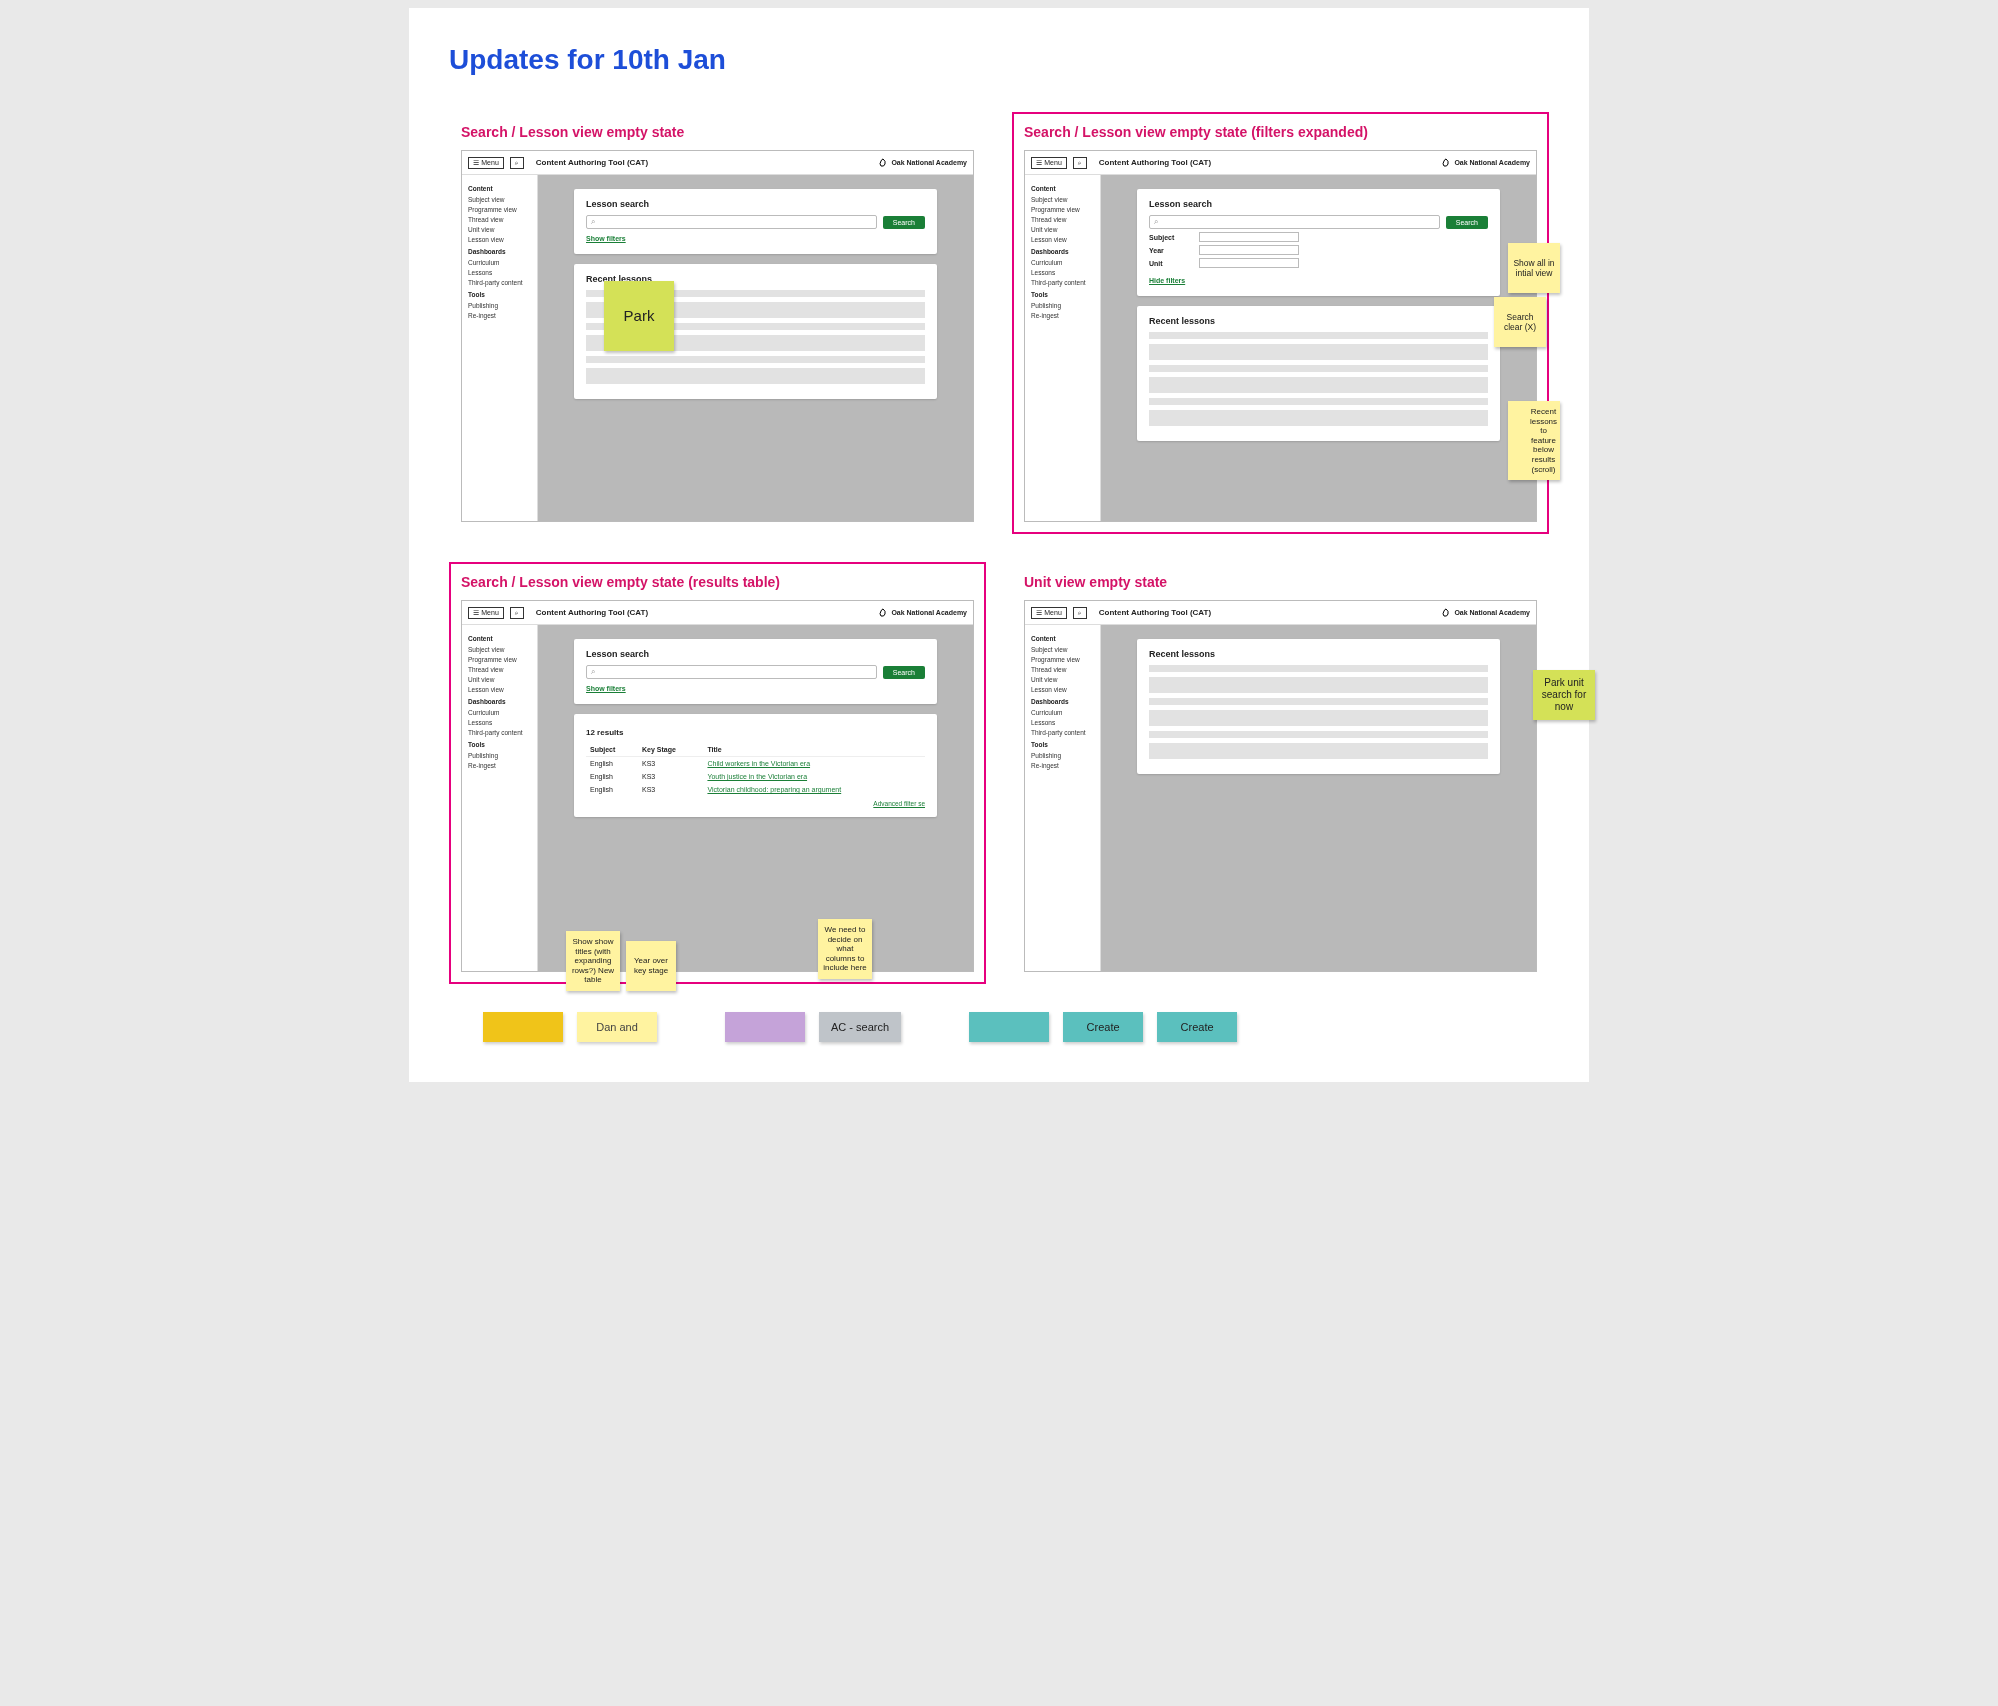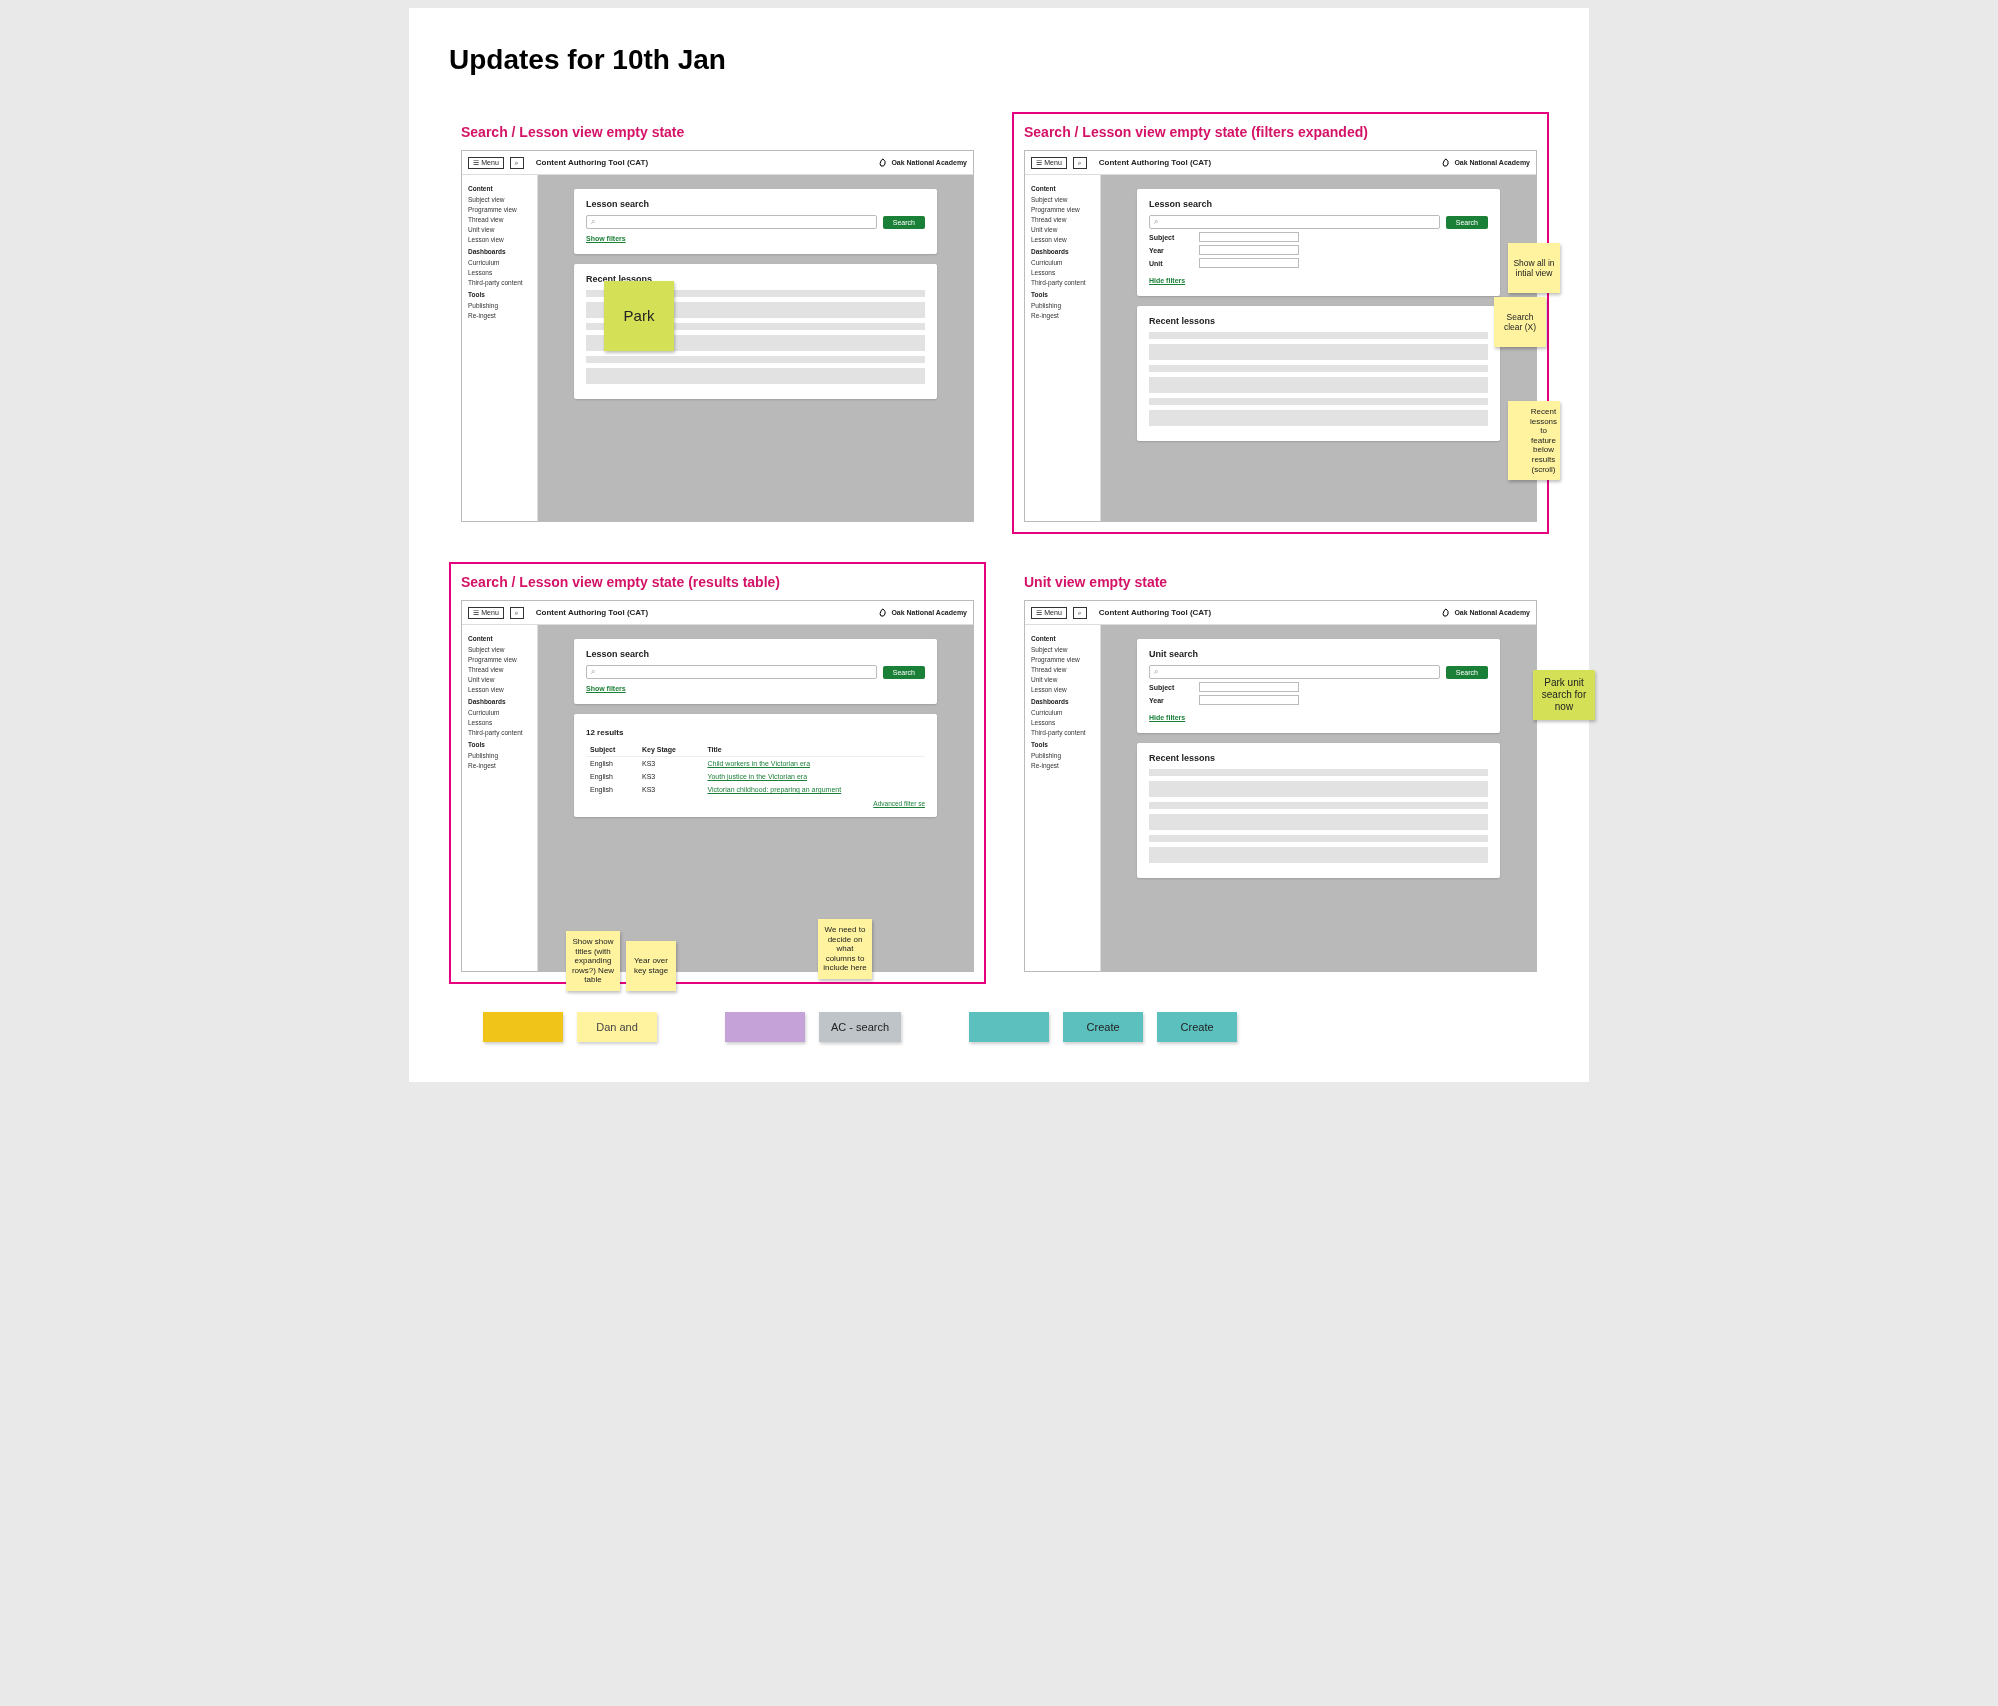--- a/index.html
+++ b/index.html
@@ -10,21 +10,21 @@
     font-size: 13px;
     color: #222;
   }
   .canvas {
     background: #fff;
     padding: 36px 40px 40px;
     max-width: 1180px;
     margin: 0 auto;
   }
   h1.page-title {
-    color: #000000;
+    color: #1d4ed8;
     font-weight: 700;
     font-size: 28px;
     margin-bottom: 36px;
   }
   .row {
     display: flex;
     gap: 26px;
     margin-bottom: 28px;
     align-items: flex-end;
   }
@@ -402,36 +402,20 @@
             <div class="sb-head">Dashboards</div>
             <div class="sb-item">Curriculum</div>
             <div class="sb-item">Lessons</div>
             <div class="sb-item">Third-party content</div>
             <div class="sb-head">Tools</div>
             <div class="sb-item">Publishing</div>
             <div class="sb-item">Re-ingest</div>
           </div>
           <div class="main-area">
             <div class="card">
-              <div class="card-title">Unit search</div>
-              <div class="search-row">
-                <div class="search-input"></div>
-                <div class="btn-green">Search</div>
-              </div>
-              <div class="filter-row">
-                  <span class="filter-label">Subject</span>
-                  <div class="filter-input"></div>
-                </div>
-              <div class="filter-row">
-                  <span class="filter-label">Year</span>
-                  <div class="filter-input"></div>
-                </div>
-              <span class="filter-link">Hide filters</span>
-            </div>
-            <div class="card">
               <div class="card-title">Recent lessons</div>
               <div class="skel-row"></div>
                 <div class="skel-row wider"></div>
               <div class="skel-row"></div>
                 <div class="skel-row wider"></div>
               <div class="skel-row"></div>
                 <div class="skel-row wider"></div>
             </div>
           </div>
         </div>

